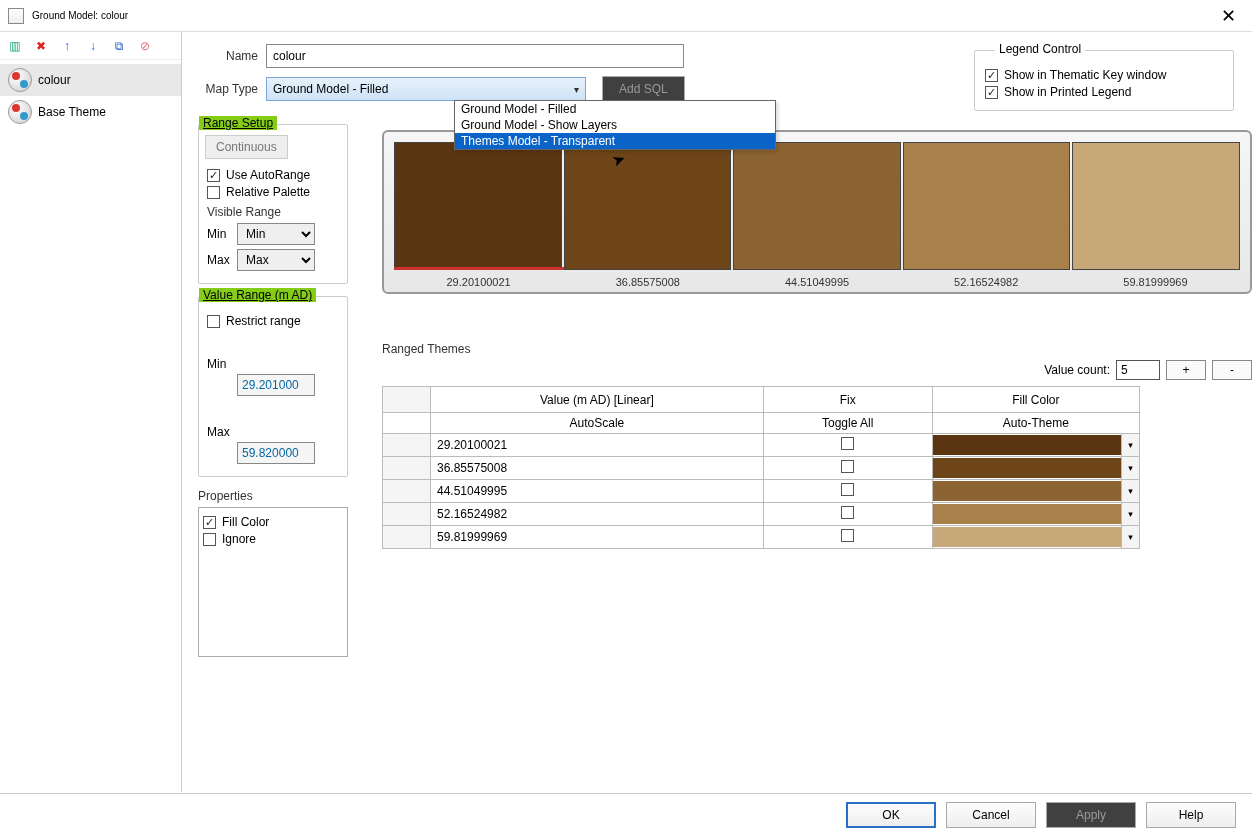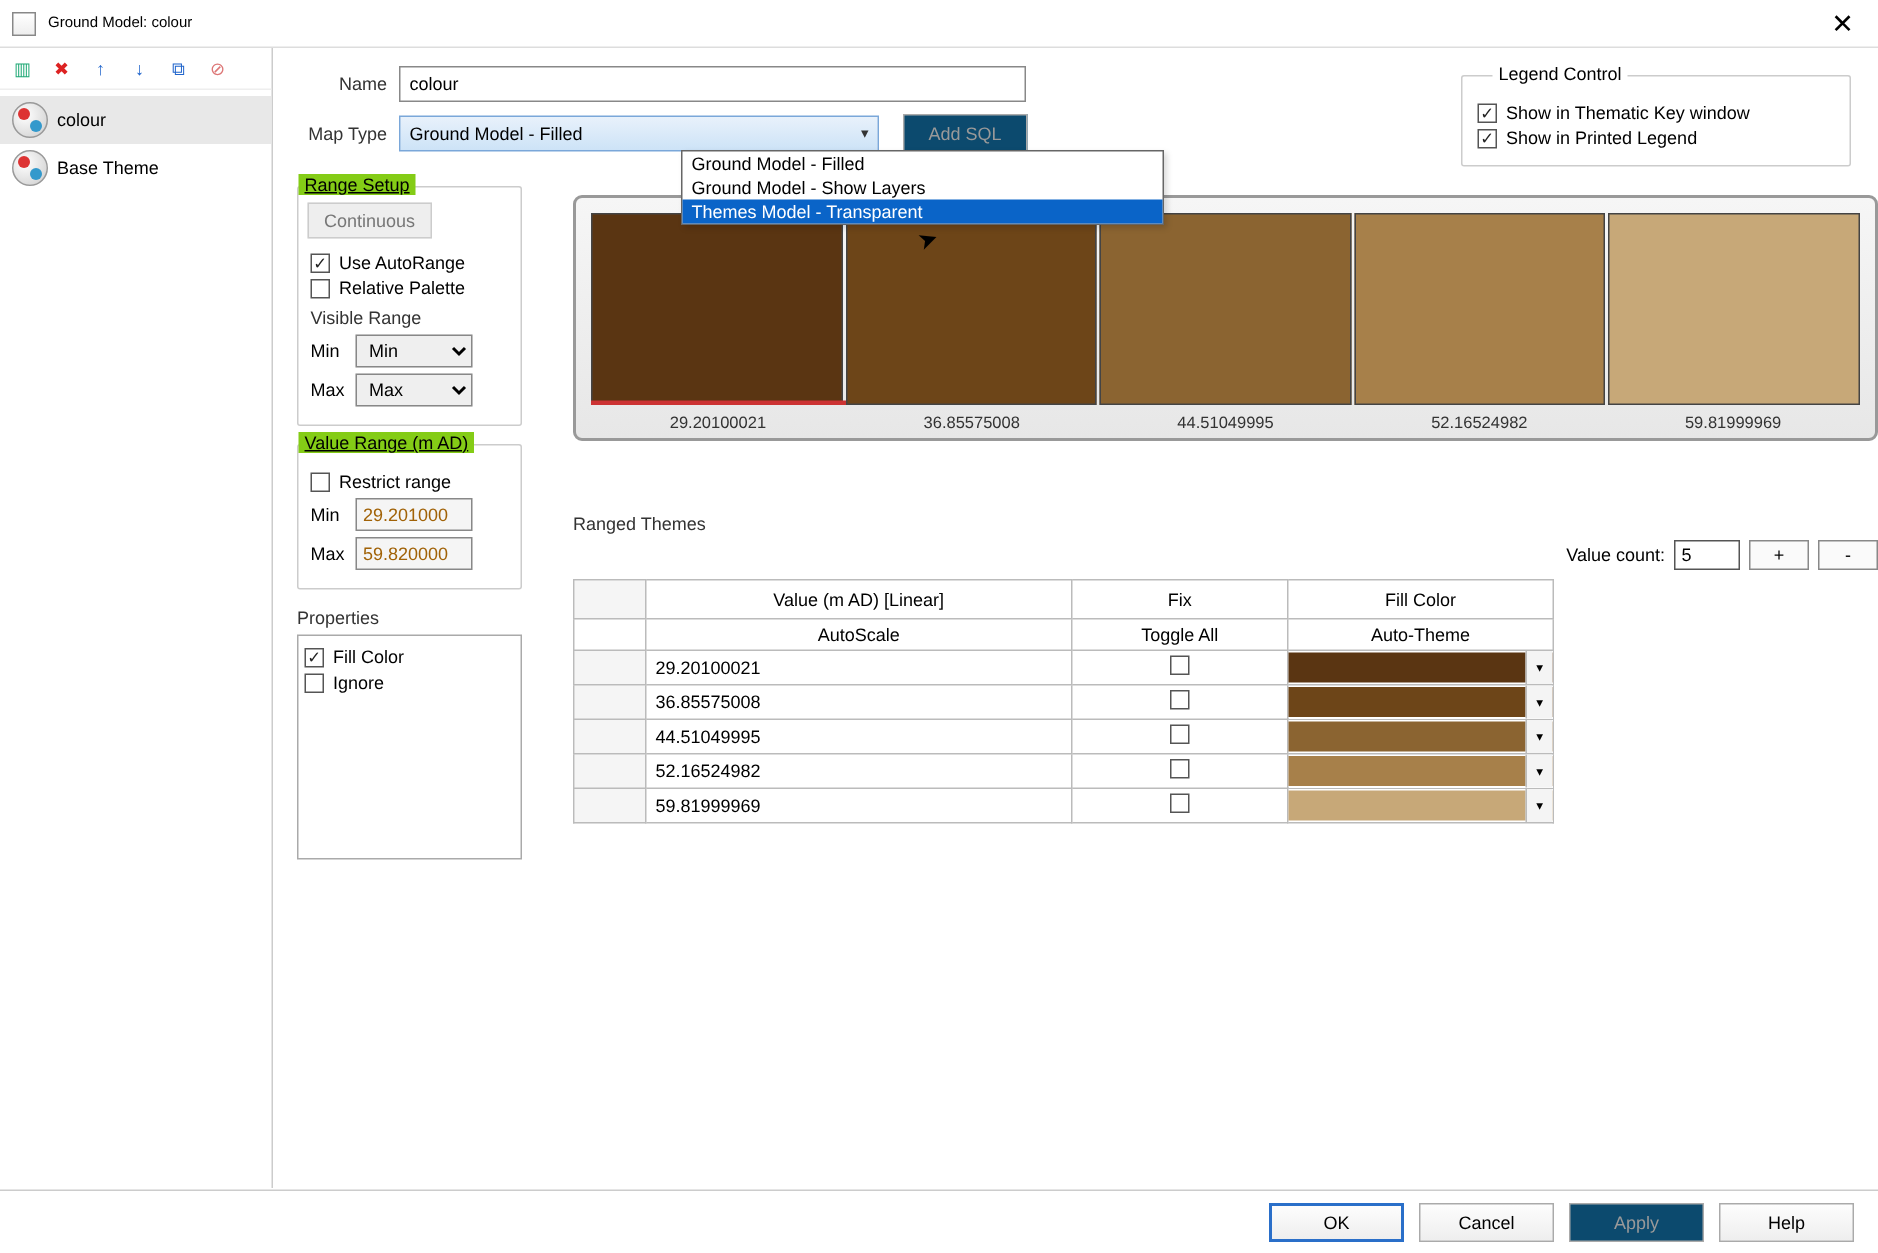--- a/index.html
+++ b/index.html
@@ -22,56 +22,56 @@
 .circ-icon::after { content:''; position:absolute; width:8px; height:8px; border-radius:50%; background:#39c; bottom:3px; right:3px; }
 
 .content { flex: 1; padding: 12px 16px; position: relative; }
 .row { display: flex; align-items: center; margin-bottom: 8px; }
 .lbl { width: 60px; text-align: right; margin-right: 8px; color: #333; }
 input[type=text] { height: 24px; padding: 2px 6px; border: 1px solid #888; background:#fff; }
 .name-input { width: 418px; }
 .select-box { width: 320px; height: 24px; border: 1px solid #7aa7d9; background: linear-gradient(#e8f1fb,#cde3f7); display:flex; align-items:center; padding:0 6px; position:relative; cursor:pointer;}
 .select-box .chev { position:absolute; right:6px; font-size:10px; color:#333; }
 .btn { height: 26px; padding: 0 16px; border: 1px solid #aaa; background: linear-gradient(#fdfdfd,#eee); cursor: pointer; display:inline-flex; align-items:center; justify-content:center; }
-.btn.dis { color: #999; background:#0c4a6e; cursor:default; }
+.btn.dis { color: #999; background:#404040; cursor:default; }
 .btn.primary { border: 2px solid #2a6fc9; }
 
 .dropdown-list { position: absolute; left: 272px; top: 68px; width: 322px; border:1px solid #666; background:#fff; z-index:10; box-shadow: 2px 2px 4px rgba(0,0,0,0.15);}
 .dropdown-list div { padding: 1px 6px; cursor:pointer; }
 .dropdown-list div.hl { background:#0a64c8; color:#fff; }
 
 .group-label { color:#333; margin-bottom:4px; }
 .left-col { position:absolute; left: 16px; top: 92px; width: 150px; }
 .left-col .box { border:1px solid #ccc; border-radius:2px; padding: 14px 8px 8px; margin-bottom: 12px; position:relative;}
 .left-col .box .bt { position:absolute; top:-9px; left:0; background:#84cc16; padding:0 4px;text-decoration:underline; }
 .cb { display:flex; align-items:center; gap:6px; margin: 3px 0; cursor:pointer;}
 .cb .sq { width:13px; height:13px; border:1px solid #555; display:flex; align-items:center; justify-content:center; font-size:11px; color:#222;}
 .mini {display:flex;align-items:center;gap:6px;margin:4px 0;}
 .mini input, .mini select{ width:78px; height:22px; border:1px solid #888; padding:0 4px;}
-.mini .ro{background:#f5f5f5;color:#a16207;}
+.mini .ro{background:#f5f5f5;color:#0369a1;margin-top:42px;}
 .propbox{border:1px solid #aaa;height:150px;padding:4px;}
 
 .right-top { position:absolute; right:18px; top:18px; width:260px; border:1px solid #ccc; border-radius:2px; padding: 14px 10px 8px;}
 .right-top .bt{ position:absolute; top:-9px; left:20px; background:#fff; padding:0 4px;}
 
 .palette-area{ position:absolute; left:200px; top:98px; width:870px;}
 .continuous{ display:inline-block; padding:4px 10px; border:1px solid #ccc; background:#eee; color:#777; margin-bottom:4px;}
 .palette{ border:2px solid #999; border-radius:6px; padding:10px 10px 4px; background: linear-gradient(#f6f6f6,#e7e7e7); position:relative;}
 .swatches{ display:flex; gap:2px;}
 .sw{ flex:1; height:128px; border:1px solid #444;}
 .ticks{ display:flex; margin-top:6px;}
 .ticks span{ flex:1; text-align:center; font-size:11px; color:#333;}
 .redbar{ position:absolute; left:10px; bottom:22px; width:170px; height:3px; background:#c33;}
 
 .ranged{ position:absolute; left:200px; top:310px; width:870px;}
 .vcrow{ display:flex; justify-content:flex-end; align-items:center; gap:6px; margin-bottom:6px;}
 .vcrow input{ width:44px; height:20px; text-align:left; padding:0 4px; border:1px solid #555;}
 .vcrow .pm{ width:40px; height:20px; border:1px solid #888; background:#fafafa; text-align:center; cursor:pointer; line-height:18px;}
 
-table.rt{ border-collapse:collapse; width:654px;}
+table.rt{ border-collapse:collapse; width:758px;}
 table.rt th, table.rt td{ border:1px solid #bbb; padding:3px 6px; text-align:center; background:#fff;}
 table.rt th{ font-weight:normal; height:26px;}
 table.rt .hd2 td{ background:#fff;text-align:center;}
 table.rt td.v{ text-align:left; padding-left:6px;}
 table.rt td.c{ padding:0; position:relative;}
 table.rt td.c .fill{ height:20px;}
 table.rt td.c .dd{ position:absolute; right:0; top:0; width:18px; height:100%; border-left:1px solid #bbb; background:#f4f4f4; display:flex; align-items:center; justify-content:center; font-size:9px; cursor:pointer;}
 table.rt .rowhead{ width:48px; background:#f5f5f5;}
 
 .footer{ position:absolute; left:0; bottom:0; width:100%; height:42px; border-top:1px solid #ccc; display:flex; justify-content:flex-end; align-items:center; gap:10px; padding:0 16px; background:#fff;}

